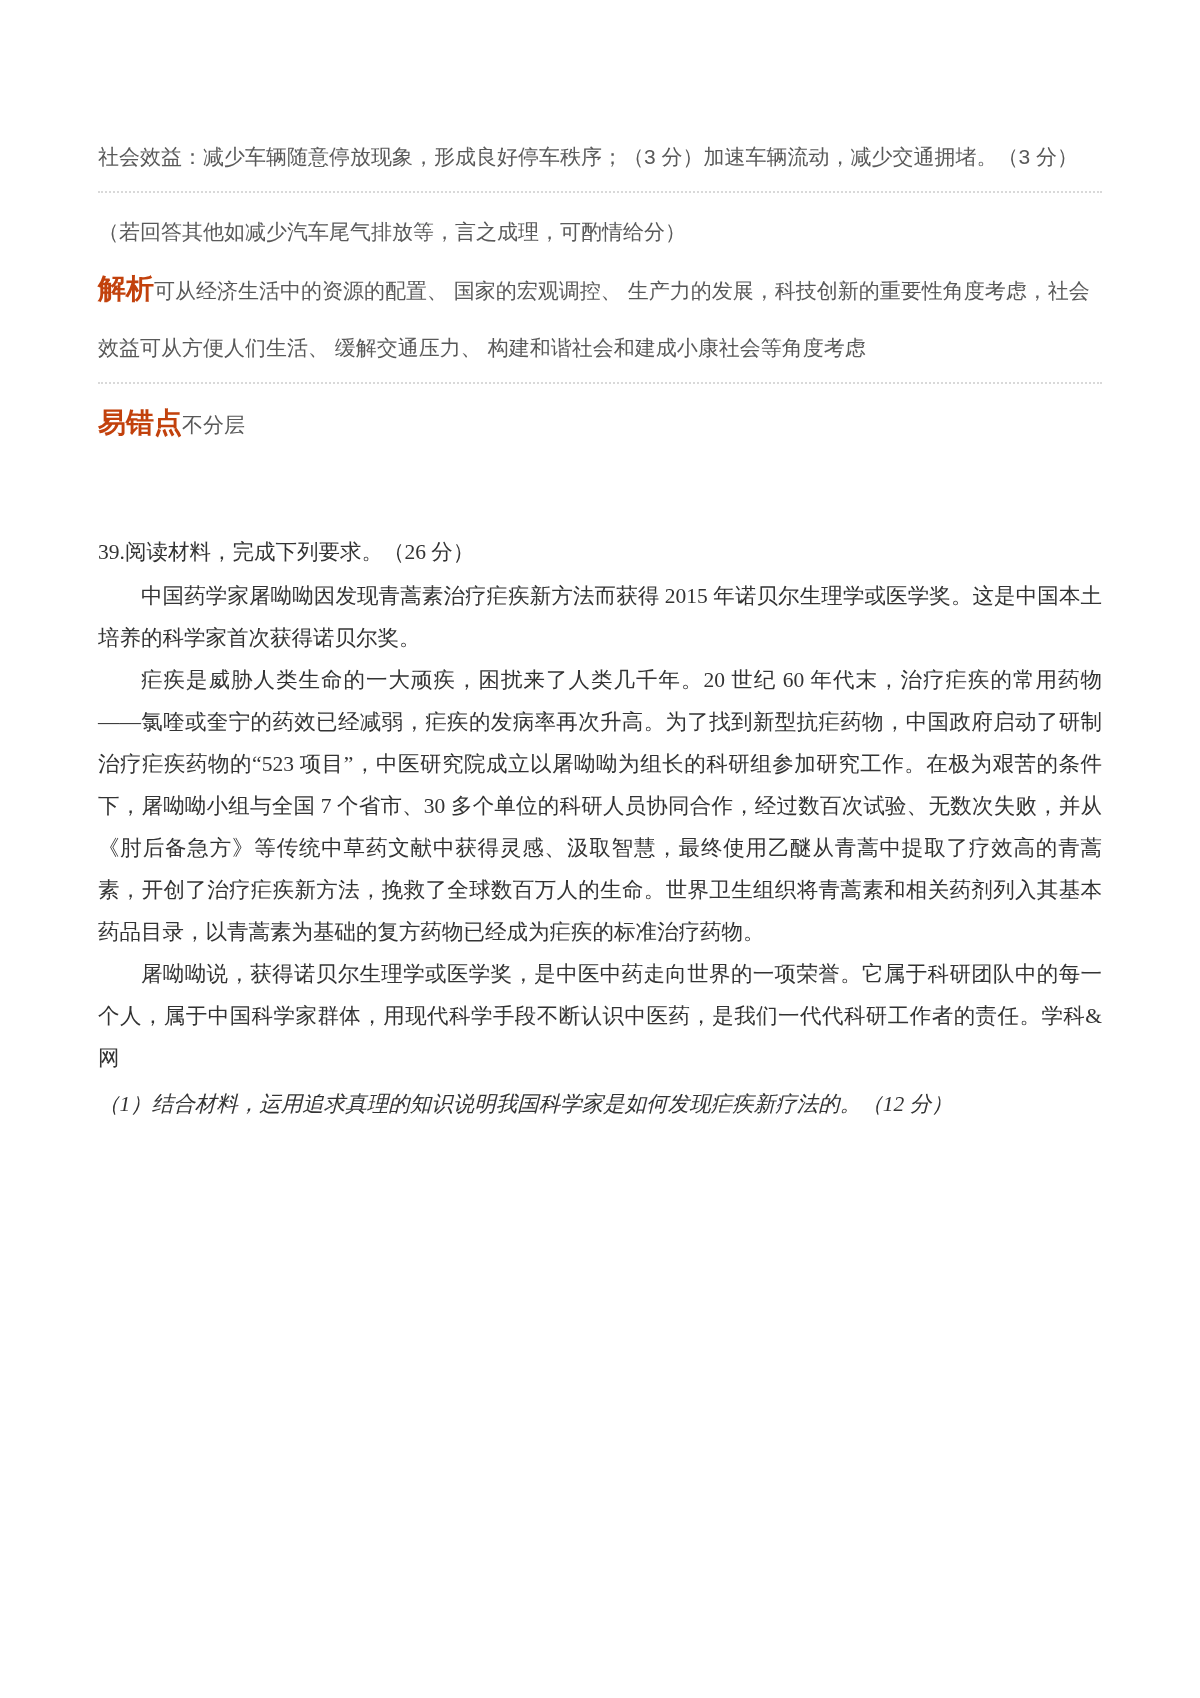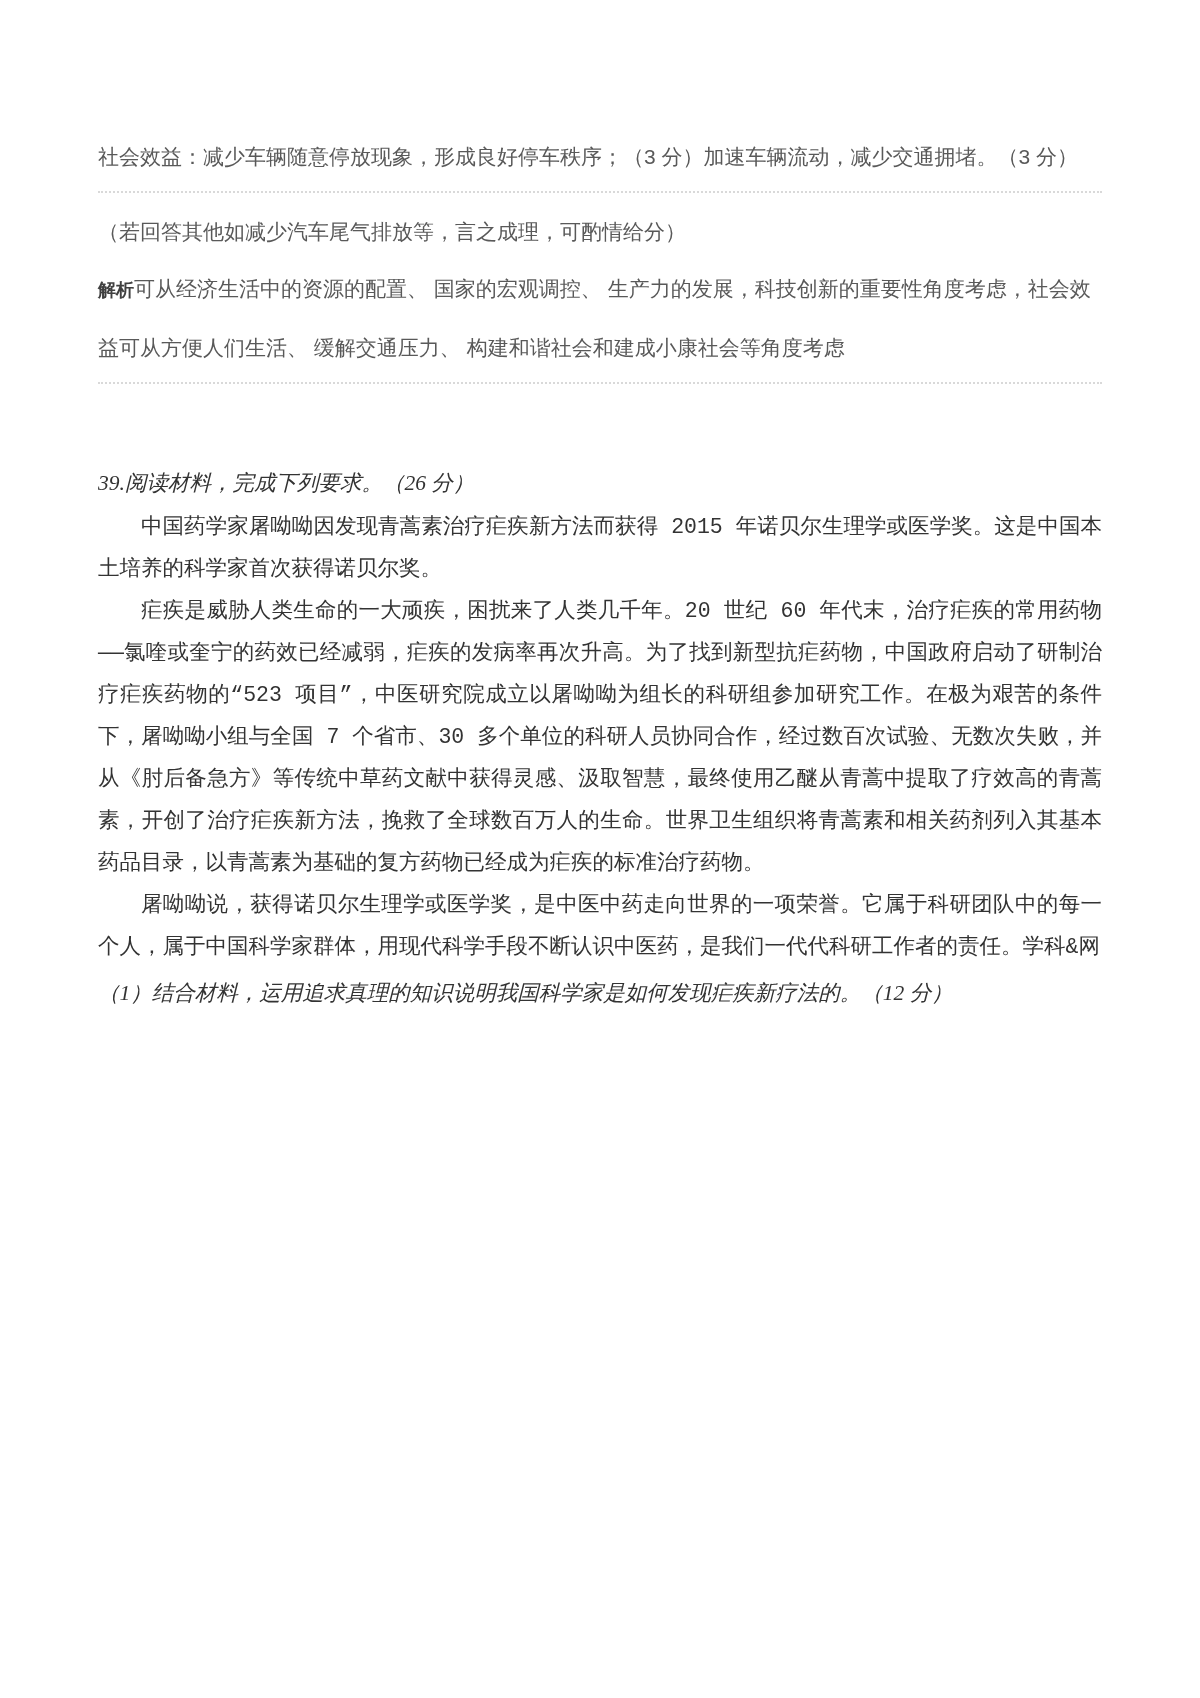--- a/index.html
+++ b/index.html
@@ -21,42 +21,41 @@
   .answer-section {
     font-family: "Liberation Sans", sans-serif;
     color: #595959;
     font-size: 21px;
     line-height: 57px;
   }
   .answer-line { color: #595959; }
   .answer-block { color: #595959; }
   .answer-block .blk-label {
     font-weight: bold;
-    color: #404040;
-    font-size: 18px;
+    color: #c2410c;
+    font-size: 28px;
   }
   .dotted-sep {
     border-bottom: 2px dotted #d9d9d9;
     height: 1px;
     margin: 6px 0 10px 0;
   }
 
   
   .question-section {
     margin-top: 78px;
     font-family: "Liberation Serif", serif;
     color: #333333;
     font-size: 21.5px;
     line-height: 42px;
   }
-  .q-heading { margin-bottom: 2px; font-style: italic; }
+  .q-heading { margin-bottom: 2px; }
   .q-para {
     text-align: justify;
     text-indent: 2em;
-    font-family: Liberation Mono, monospace;
   }
   .q-item {
     text-align: justify;
     margin-top: 4px;
     font-style: italic;
   }
 </style>
 </head>
 <body>
 
@@ -71,20 +70,23 @@
     <div class="answer-line">（若回答其他如减少汽车尾气排放等，言之成理，可酌情给分）</div>
 
     <div class="answer-block">
       <span class="blk-label">解析</span><span>可从经济生活中的资源的配置、 国家的宏观调控、 生产力的发展，科技创新的重要性角度考虑，社会效益可从方便人们生活、 缓解交通压力、 构建和谐社会和建成小康社会等角度考虑</span>
     </div>
 
 
 
     <div class="dotted-sep"></div>
 
+    <div class="answer-block">
+      <span class="blk-label">易错点</span><span>不分层</span>
+    </div>
 
   </div>
 
   <div class="question-section">
 
     <div class="q-heading">39.阅读材料，完成下列要求。（26 分）</div>
 
     <div class="q-para">中国药学家屠呦呦因发现青蒿素治疗疟疾新方法而获得 2015 年诺贝尔生理学或医学奖。这是中国本土培养的科学家首次获得诺贝尔奖。</div>
 
     <div class="q-para">疟疾是威胁人类生命的一大顽疾，困扰来了人类几千年。20 世纪 60 年代末，治疗疟疾的常用药物——氯喹或奎宁的药效已经减弱，疟疾的发病率再次升高。为了找到新型抗疟药物，中国政府启动了研制治疗疟疾药物的“523 项目”，中医研究院成立以屠呦呦为组长的科研组参加研究工作。在极为艰苦的条件下，屠呦呦小组与全国 7 个省市、30 多个单位的科研人员协同合作，经过数百次试验、无数次失败，并从《肘后备急方》等传统中草药文献中获得灵感、汲取智慧，最终使用乙醚从青蒿中提取了疗效高的青蒿素，开创了治疗疟疾新方法，挽救了全球数百万人的生命。世界卫生组织将青蒿素和相关药剂列入其基本药品目录，以青蒿素为基础的复方药物已经成为疟疾的标准治疗药物。</div>

